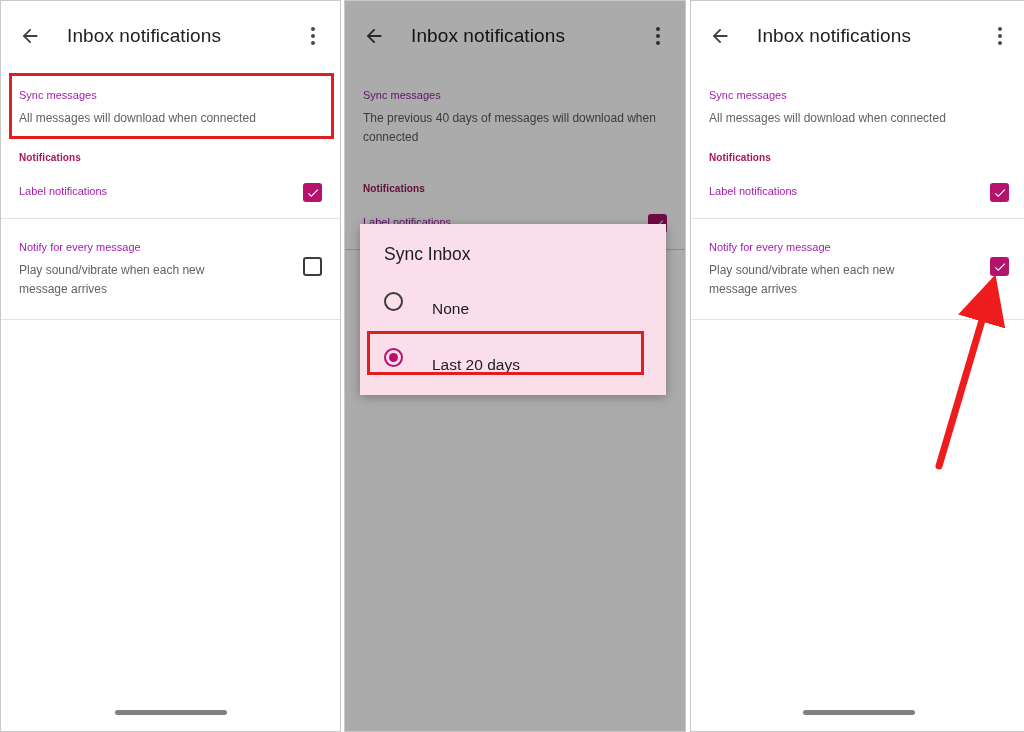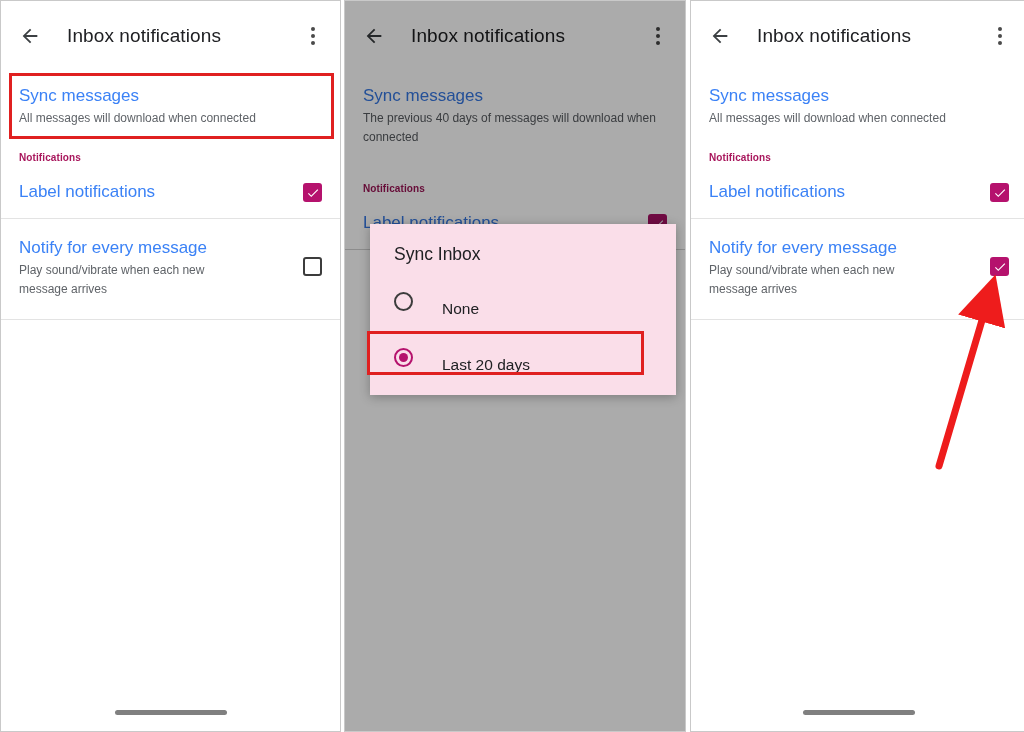--- a/index.html
+++ b/index.html
@@ -88,22 +88,22 @@
   
   .row {
     padding: 14px 18px 16px 18px;
     box-sizing: border-box;
     display: flex;
     align-items: flex-start;
     position: relative;
   }
   .row-texts { flex: 1 1 auto; min-width: 0; }
   .row-title {
-    font-size: 17px;
-    color: #3b82f6;
+    font-size: 11px;
+    color: #a21caf;
     line-height: 21px;
   }
   .row-sub {
     font-size: 12px;
     color: #5f6368;
     line-height: 19px;
     margin-top: 3px;
   }
   .row-control {
     flex: 0 0 auto;
@@ -150,21 +150,21 @@
     width: 112px;
     height: 5px;
     border-radius: 3px;
     background: #808080;
   }
   .panel-2 .gesture-bar i { background: #4c4c4c; }
 
   
   .dialog {
     position: absolute;
-    left: 25px;
+    left: 15px;
     top: 223px;
     width: 306px;
     background: #fadee9;
     z-index: 10;
     box-shadow: 0 2px 10px rgba(0,0,0,0.28);
     padding-bottom: 10px;
   }
   .dialog-title {
     font-size: 17.5px;
     color: #202124;

